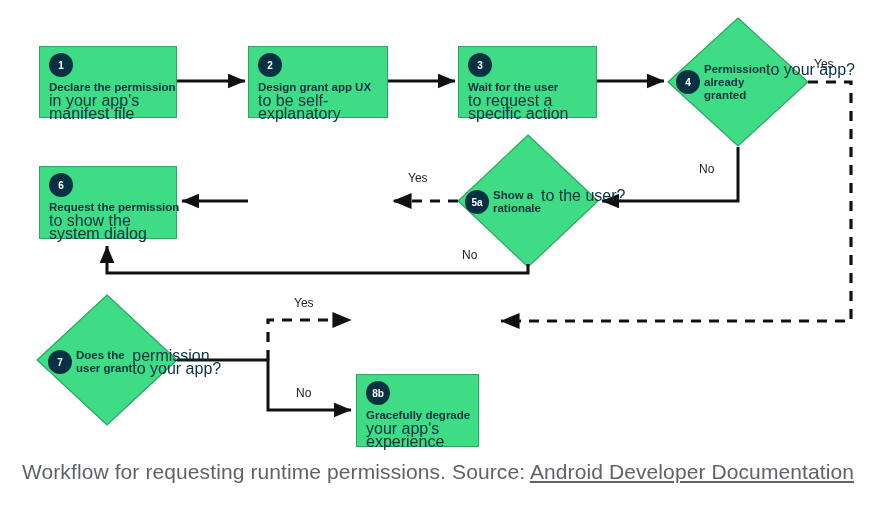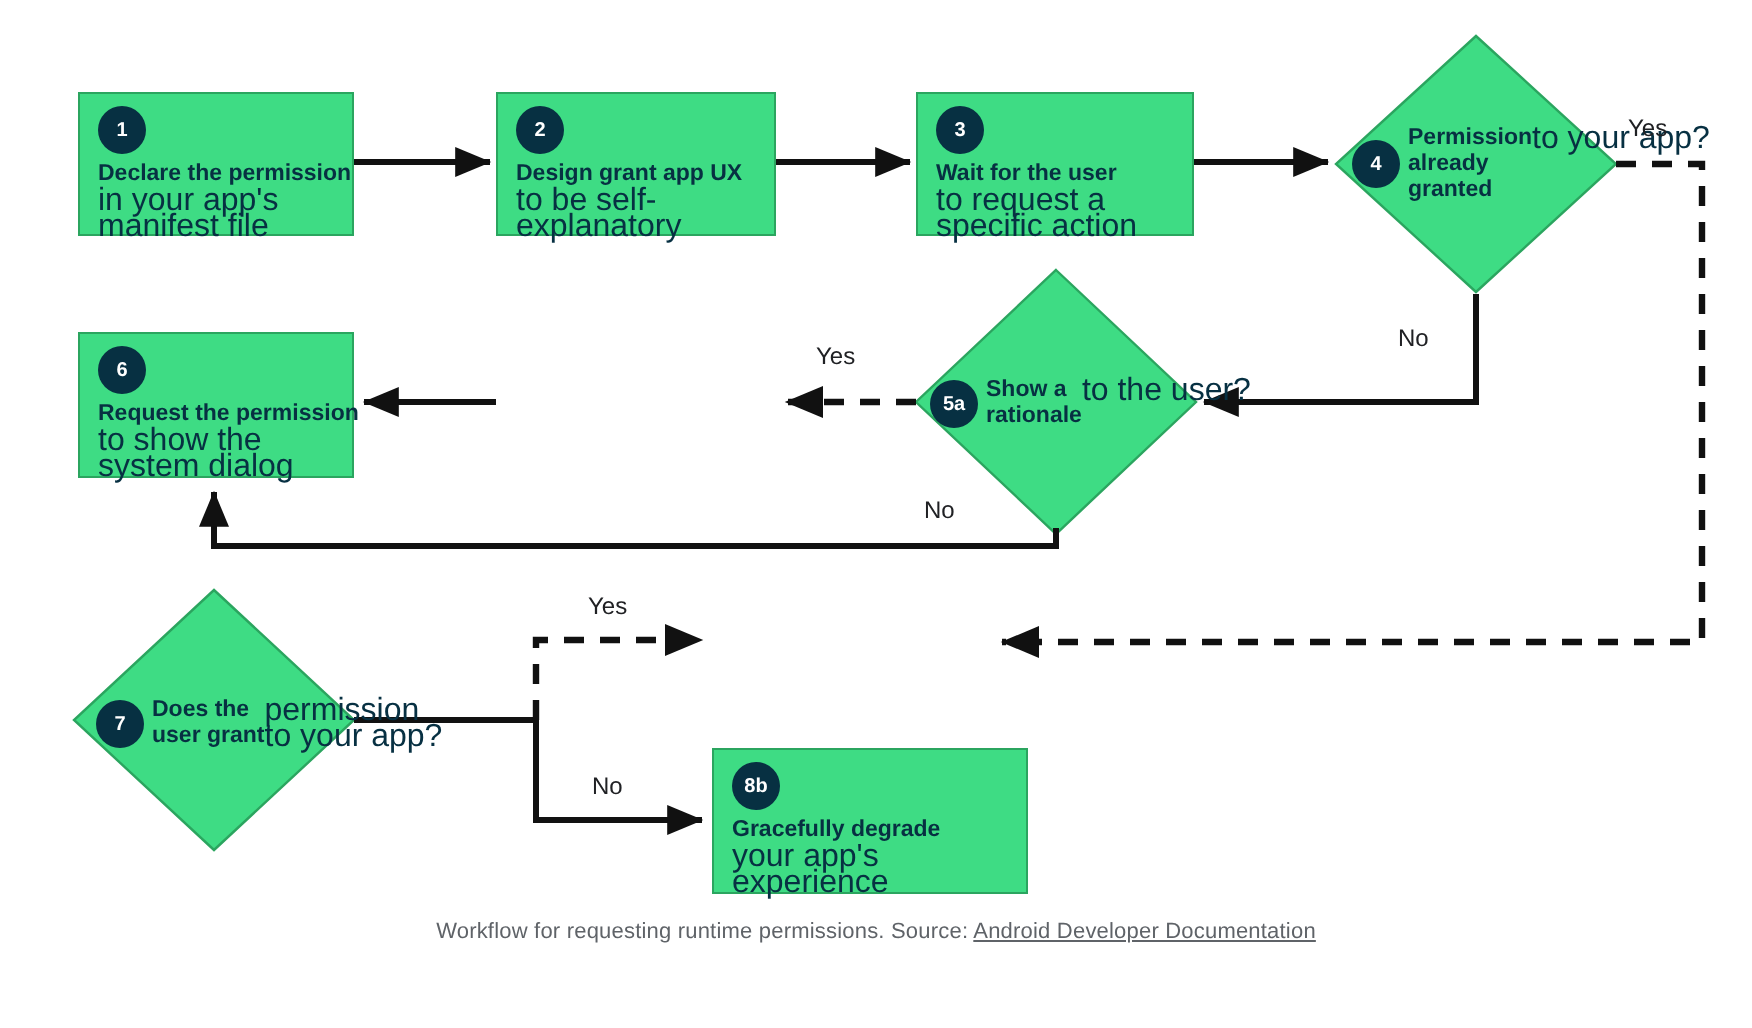--- a/index.html
+++ b/index.html
@@ -22,21 +22,21 @@
   .box .ntitle{white-space:nowrap;}
   .nbody{font-size:16px;font-weight:400;color:var(--node-text,#073042);line-height:13px;white-space:pre-line;}
   .pre{white-space:pre-line;}
 
   .dcontent{position:absolute;z-index:2;display:flex;flex-direction:row;align-items:center;gap:4px;}
   .dtext{display:flex;flex-direction:row;}
 
   .elabel{position:absolute;z-index:2;font-size:12px;color:var(--edge-label,#202124);line-height:18px;}
 
   .caption{position:absolute;left:0;top:460px;width:876px;text-align:center;z-index:2;
-           font-size:11px;color:var(--caption-text,#5f6368);letter-spacing:0.1px;}
+           font-size:21px;color:var(--caption-text,#5f6368);letter-spacing:0.1px;}
   .caption a{color:var(--caption-text,#5f6368);text-decoration:underline;cursor:pointer;}
 </style>
 </head>
 <body>
 
 <div class="canvas">
 
   <svg class="edges" width="876" height="514" viewBox="0 0 876 514">
     <defs>
       <marker id="arr" markerWidth="7" markerHeight="6" refX="5.8" refY="2.5" orient="auto" markerUnits="strokeWidth">
@@ -83,21 +83,21 @@
 
   <div class="node box" style="left:39px;top:166px;width:138px;height:73px">
     <div class="badge">6</div>
     <div class="ntitle">Request the permission</div>
     <div class="nbody">to show the
 system dialog</div>
   </div>
 
 
 
-  <div class="node box" style="left:356px;top:374px;width:158px;height:73px">
+  <div class="node box" style="left:356px;top:374px;width:123px;height:73px">
     <div class="badge">8b</div>
     <div class="ntitle">Gracefully degrade</div>
     <div class="nbody">your app's experience</div>
   </div>
 
   <div class="dcontent" style="left:676px;top:50px;height:64px">
     <div class="badge">4</div>
     <div class="dtext">
       <div class="ntitle pre">Permission
 already

